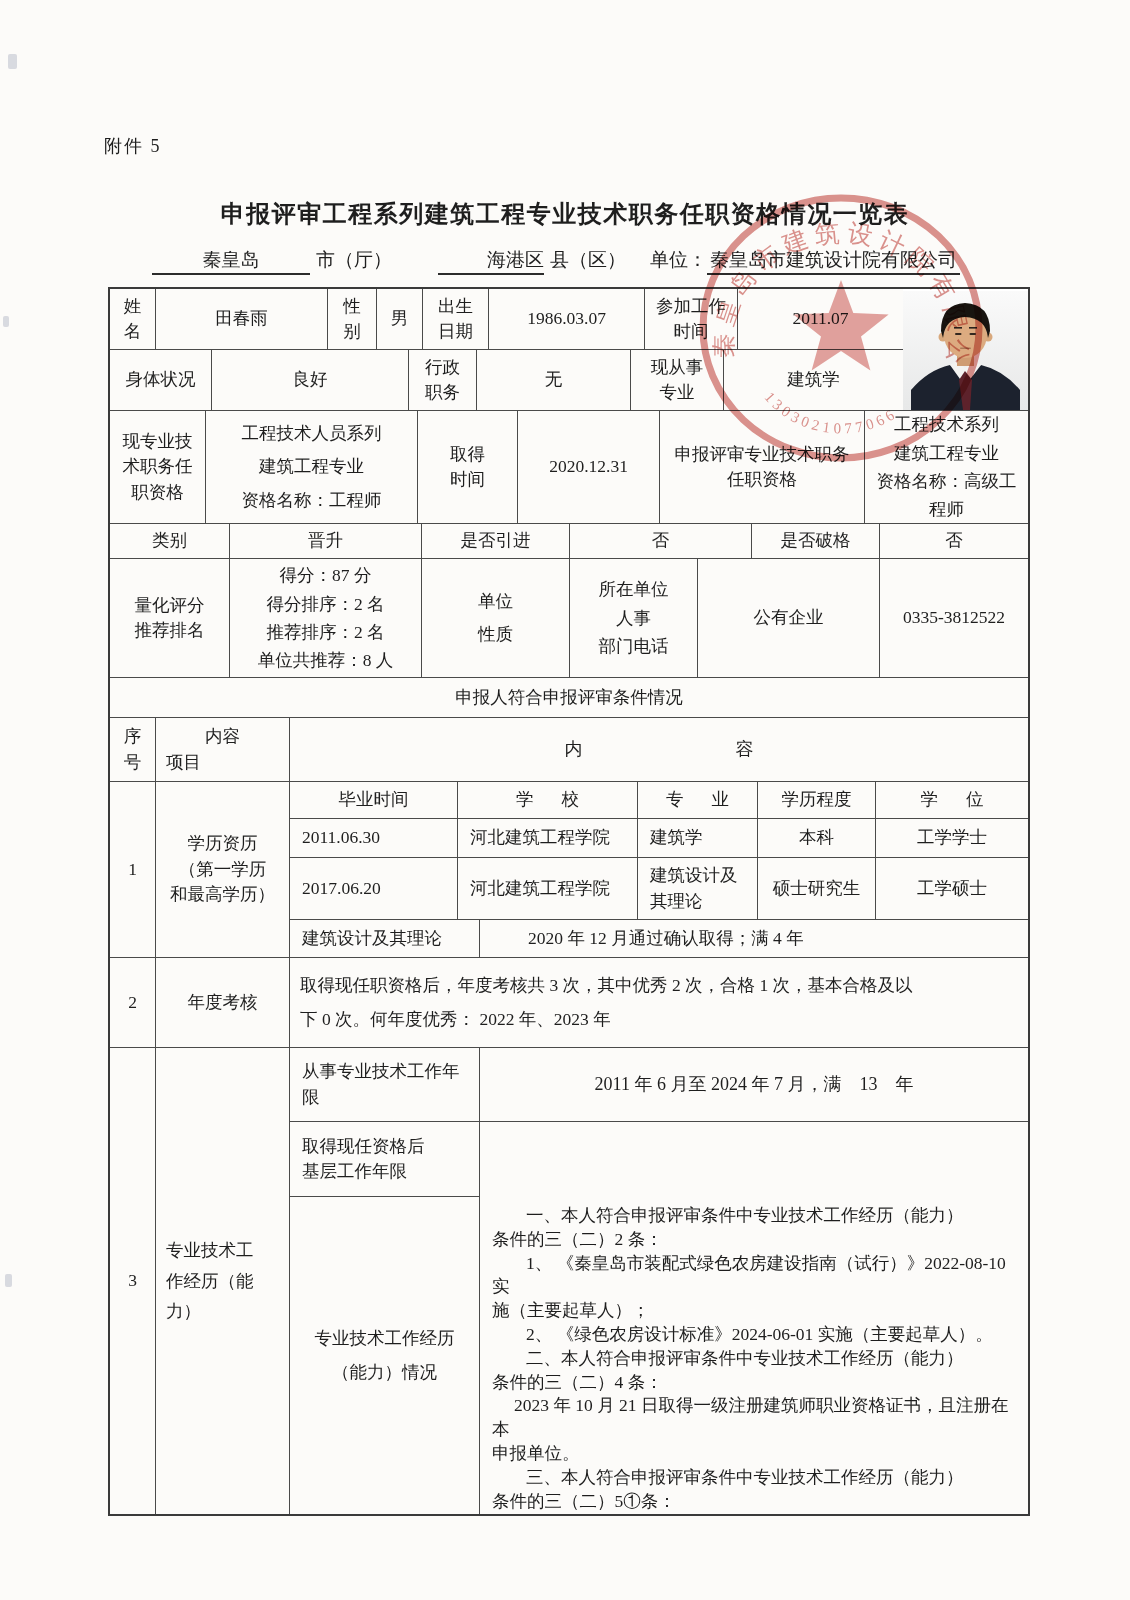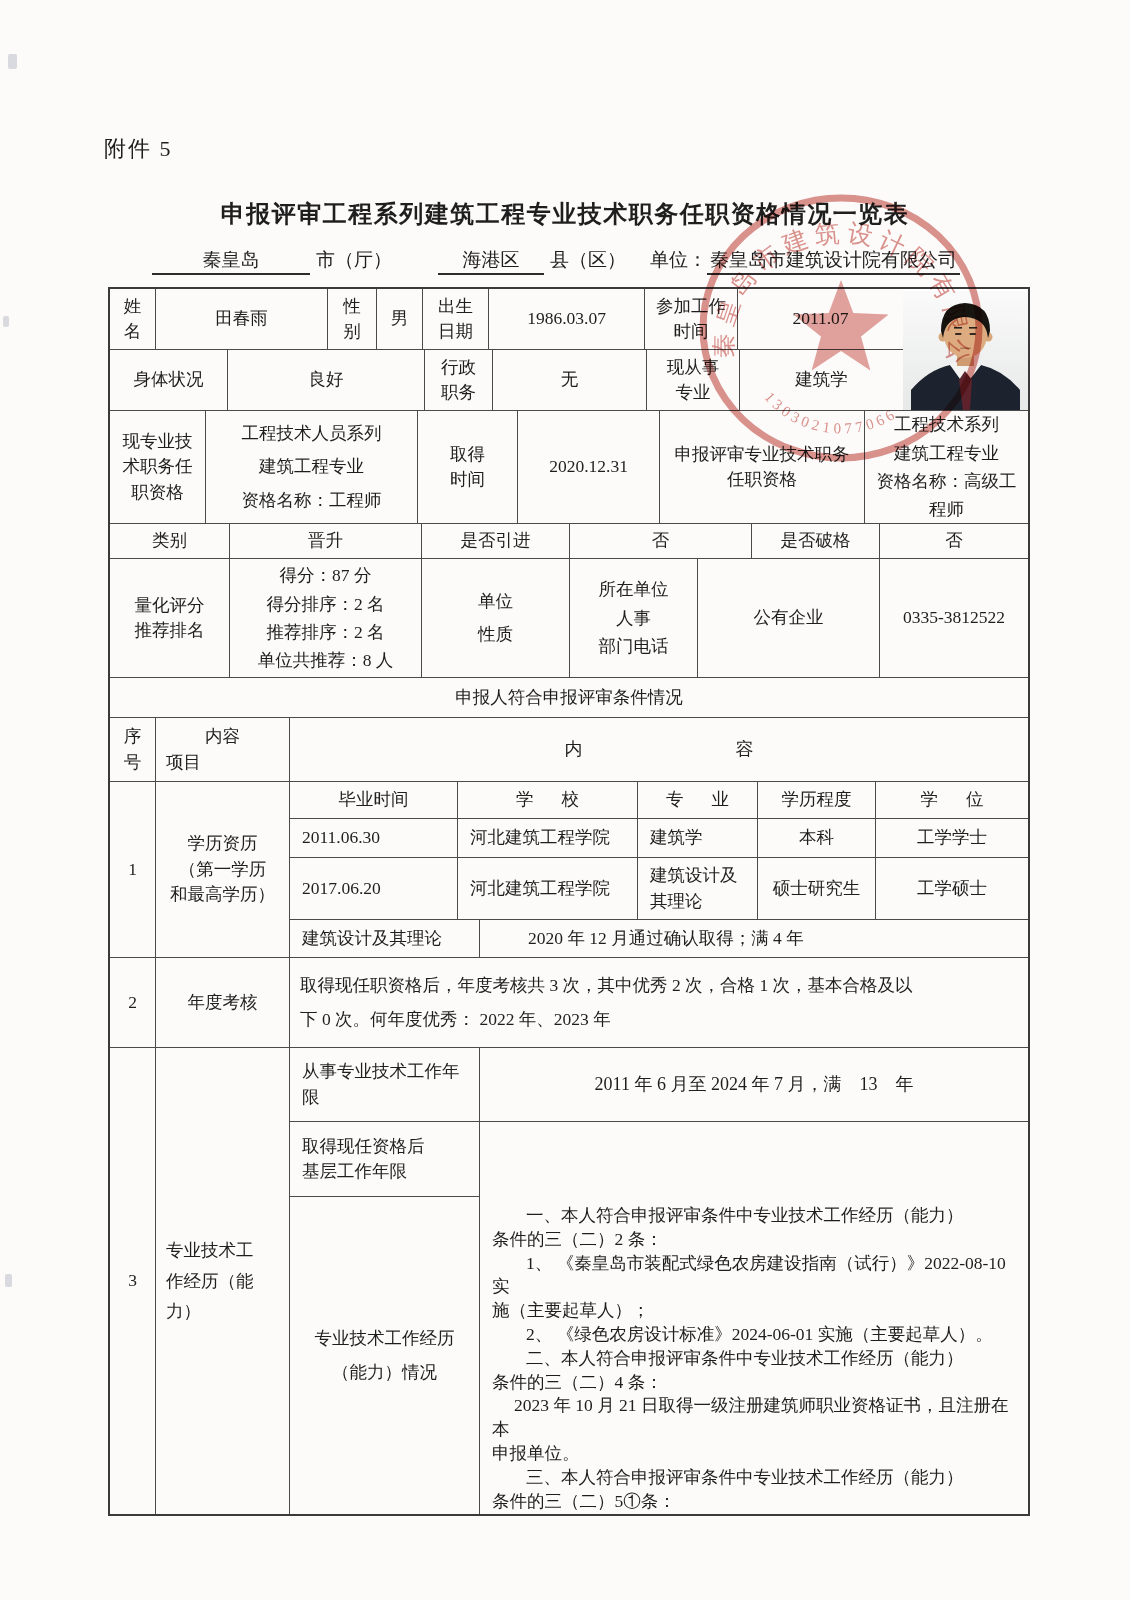--- a/index.html
+++ b/index.html
@@ -3,27 +3,27 @@
 <meta charset="utf-8">
 <style>
   html,body{margin:0;padding:0;}
   body{
     width:1130px;height:1600px;position:relative;background:#ffffff;
     font-family:"Liberation Serif","DejaVu Serif",serif;color:#1e1e1e;
   }
   .paper{position:absolute;inset:0;background:#fcfbf9;}
   .speck{position:absolute;background:#aeb2c2;opacity:.45;border-radius:2px;}
 
-  .attach{position:absolute;left:104px;top:134px;font-size:22px;letter-spacing:2px;}
+  .attach{position:absolute;left:104px;top:134px;font-size:18px;letter-spacing:2px;}
   .title{position:absolute;left:0;top:198px;width:1130px;text-align:center;
          font-size:24px;font-weight:bold;letter-spacing:1.5px;}
   .region{position:absolute;left:152px;top:247px;font-size:19px;white-space:nowrap;}
   .useg{display:inline-block;border-bottom:2px solid #2c2c2c;text-align:center;}
   .u1{min-width:158px;}
-  .u2{min-width:106px;}
+  .u2{min-width:106px;text-align:right;}
   .gap46{margin-left:46px;} .gap24{margin-left:24px;} .gap6{margin-left:6px;}
   .u3{padding:0 3px;}
 
   
   .tbl{position:absolute;left:108px;top:287px;width:922px;height:1229px;
        border:2.5px solid #3a3a3a;box-sizing:border-box;display:flex;flex-direction:column;}
   .r{display:flex;flex-direction:row;min-height:0;box-sizing:border-box;}
   .c{display:flex;flex-direction:column;min-height:0;box-sizing:border-box;}
   .cell{box-sizing:border-box;border-right:1.5px solid #4a4a4a;border-bottom:1.5px solid #4a4a4a;
         display:flex;flex-direction:column;justify-content:center;align-items:center;
@@ -93,21 +93,21 @@
           <div class="ln">日期</div>
         </div>
         <div class="cell" style="width:156px">1986.03.07</div>
         <div class="cell" style="width:93px">
           <div class="ln">参加工作</div>
           <div class="ln">时间</div>
         </div>
         <div class="cell fill nr">2011.07</div>
       </div>
       <div class="r" style="flex:1">
-        <div class="cell" style="width:118px">身体状况</div>
+        <div class="cell" style="width:102px">身体状况</div>
         <div class="cell" style="width:197px">良好</div>
         <div class="cell" style="width:68px">
           <div class="ln">行政</div>
           <div class="ln">职务</div>
         </div>
         <div class="cell" style="width:154px">无</div>
         <div class="cell" style="width:93px">
           <div class="ln">现从事</div>
           <div class="ln">专业</div>
         </div>

